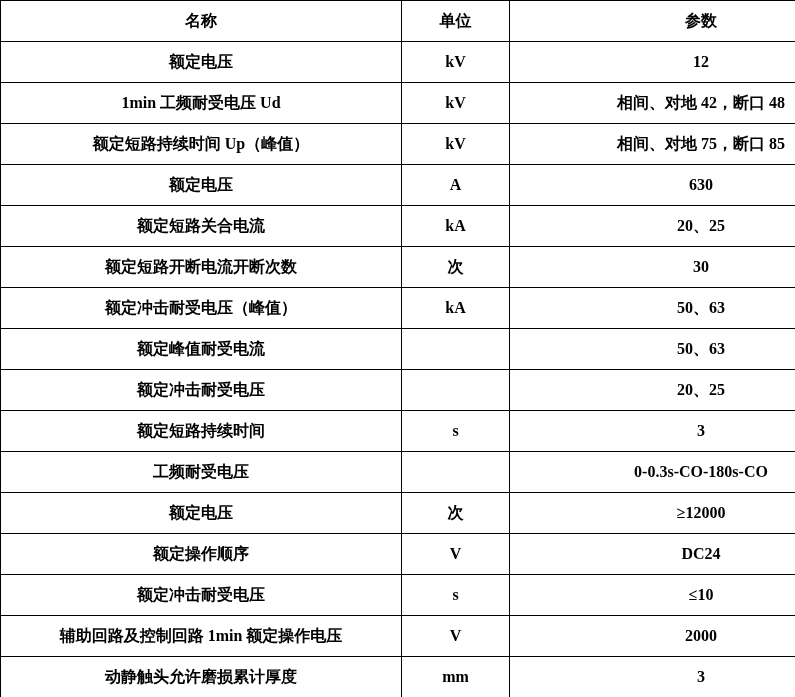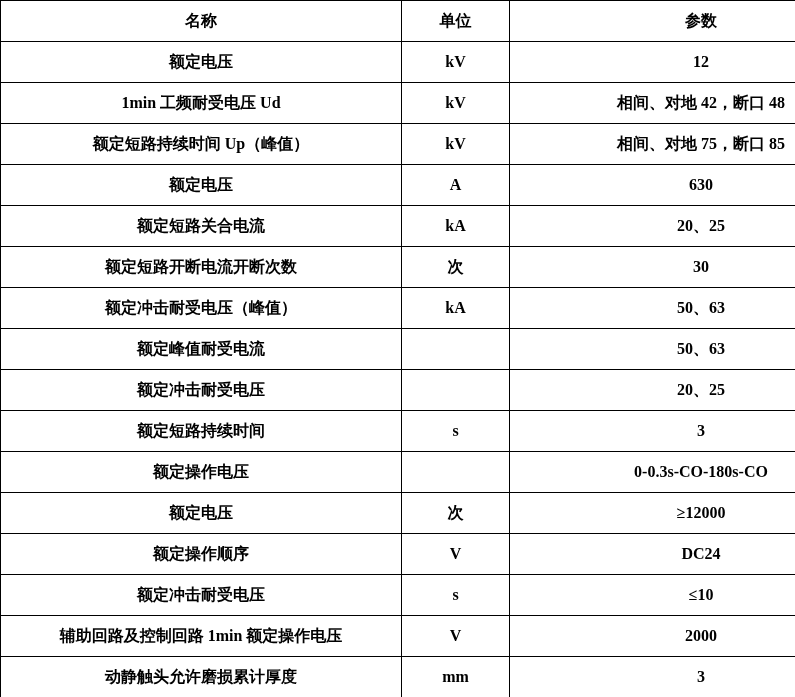--- a/index.html
+++ b/index.html
@@ -94,21 +94,21 @@
         <td class="col-name">额定冲击耐受电压</td>
         <td class="col-unit"></td>
         <td class="col-param">20、25</td>
       </tr>
       <tr>
         <td class="col-name">额定短路持续时间</td>
         <td class="col-unit">s</td>
         <td class="col-param">3</td>
       </tr>
       <tr>
-        <td class="col-name">额定操作电压</td>
+        <td class="col-name">工频耐受电压</td>
         <td class="col-unit"></td>
         <td class="col-param">0-0.3s-CO-180s-CO</td>
       </tr>
       <tr>
         <td class="col-name">额定电压</td>
         <td class="col-unit">次</td>
         <td class="col-param">≥12000</td>
       </tr>
       <tr>
         <td class="col-name">额定操作顺序</td>

